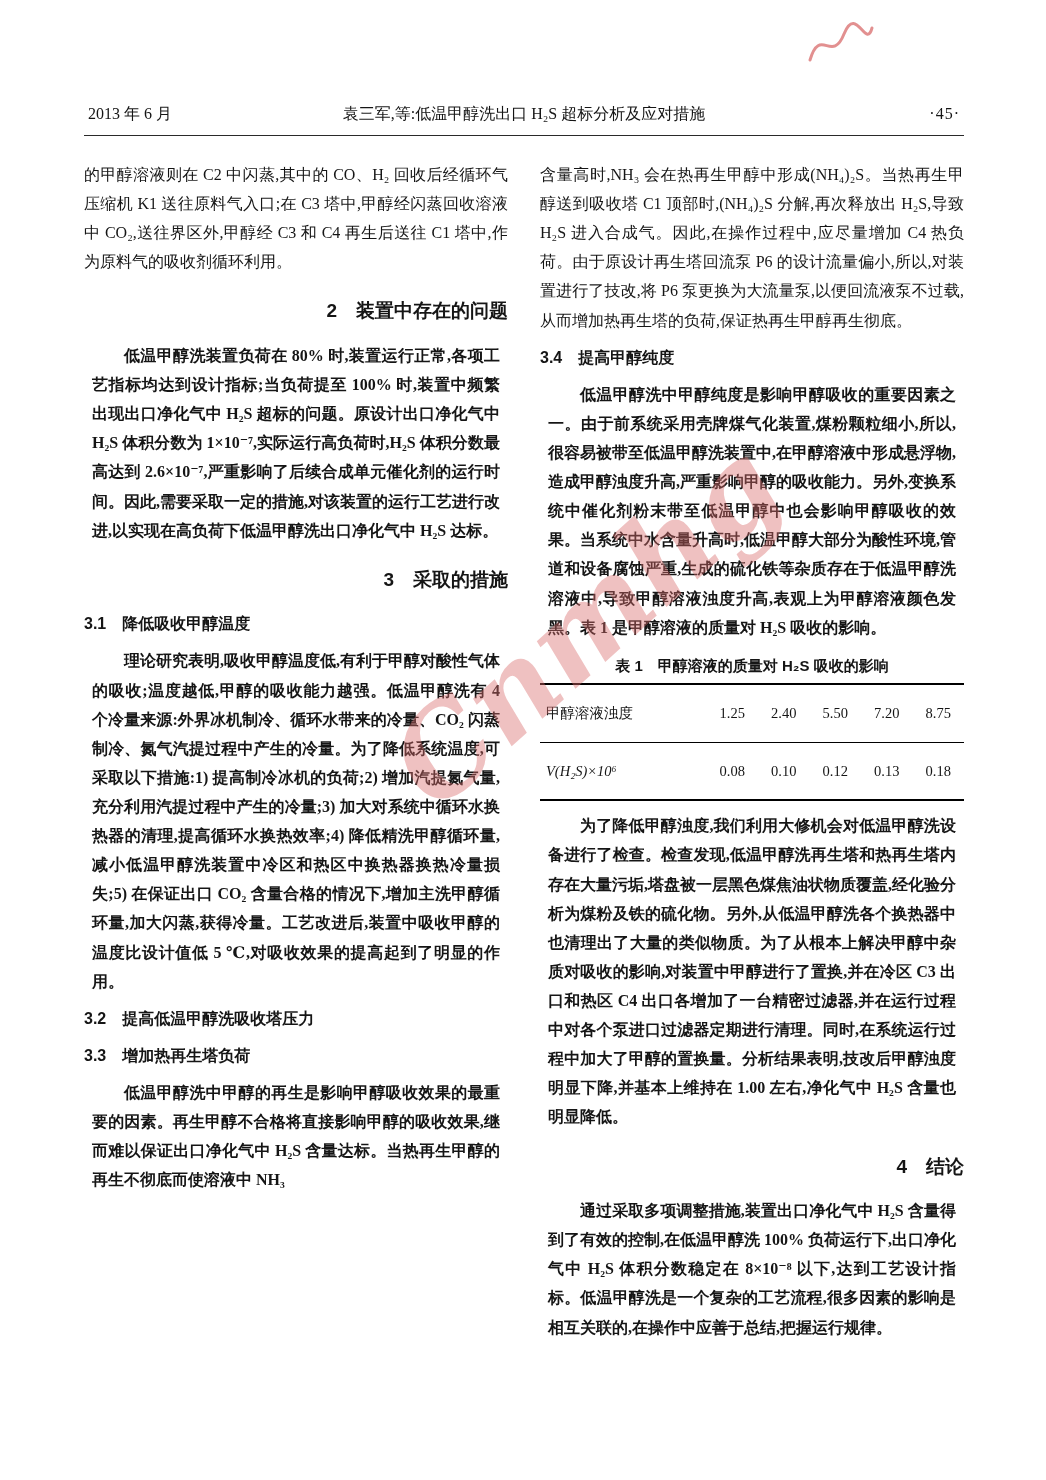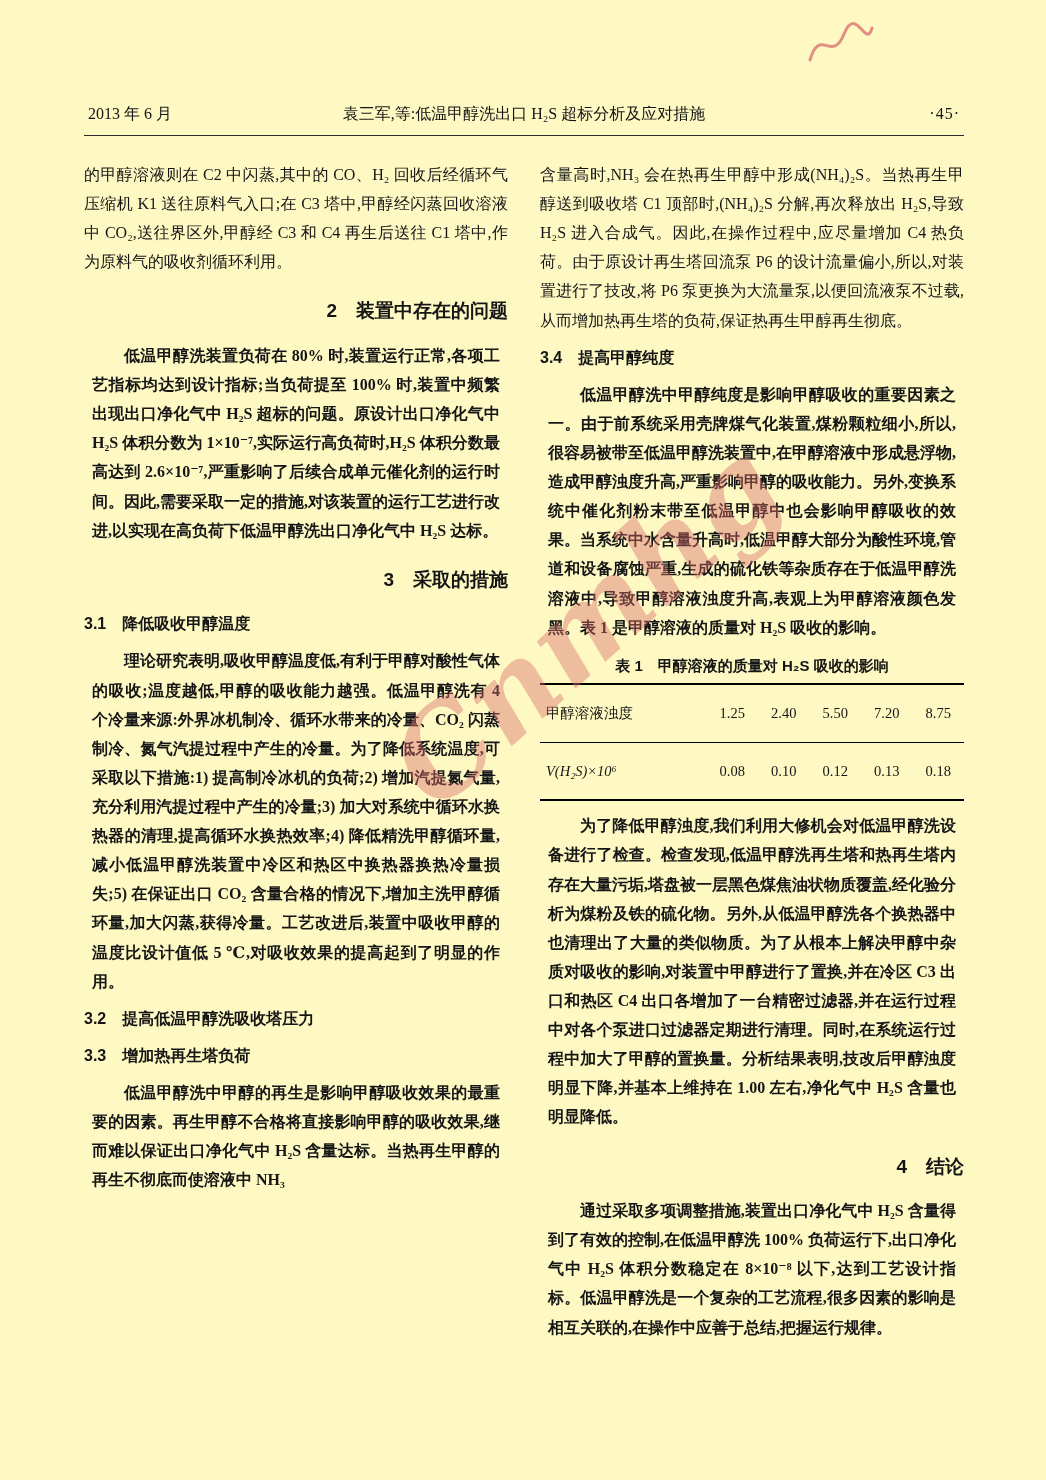--- a/index.html
+++ b/index.html
@@ -1,20 +1,20 @@
 <!DOCTYPE html>
 <html><head>
 <meta charset="utf-8">
 <style>
   html,body { margin:0; padding:0; background:#d8d6d1; }
   .page {
     position:relative;
     width:1046px; height:1480px;
     margin:0 auto;
-    background:#fef9c3;
+    background:#ffffff;
     box-sizing:border-box;
     padding:104px 82px 50px 84px;
     font-family:"Liberation Serif","DejaVu Serif",serif;
     color:#151515;
     overflow:hidden;
   }
   .header {
     display:flex; justify-content:space-between; align-items:baseline;
     font-size:16px;
     padding:0 4px 10px 4px;

